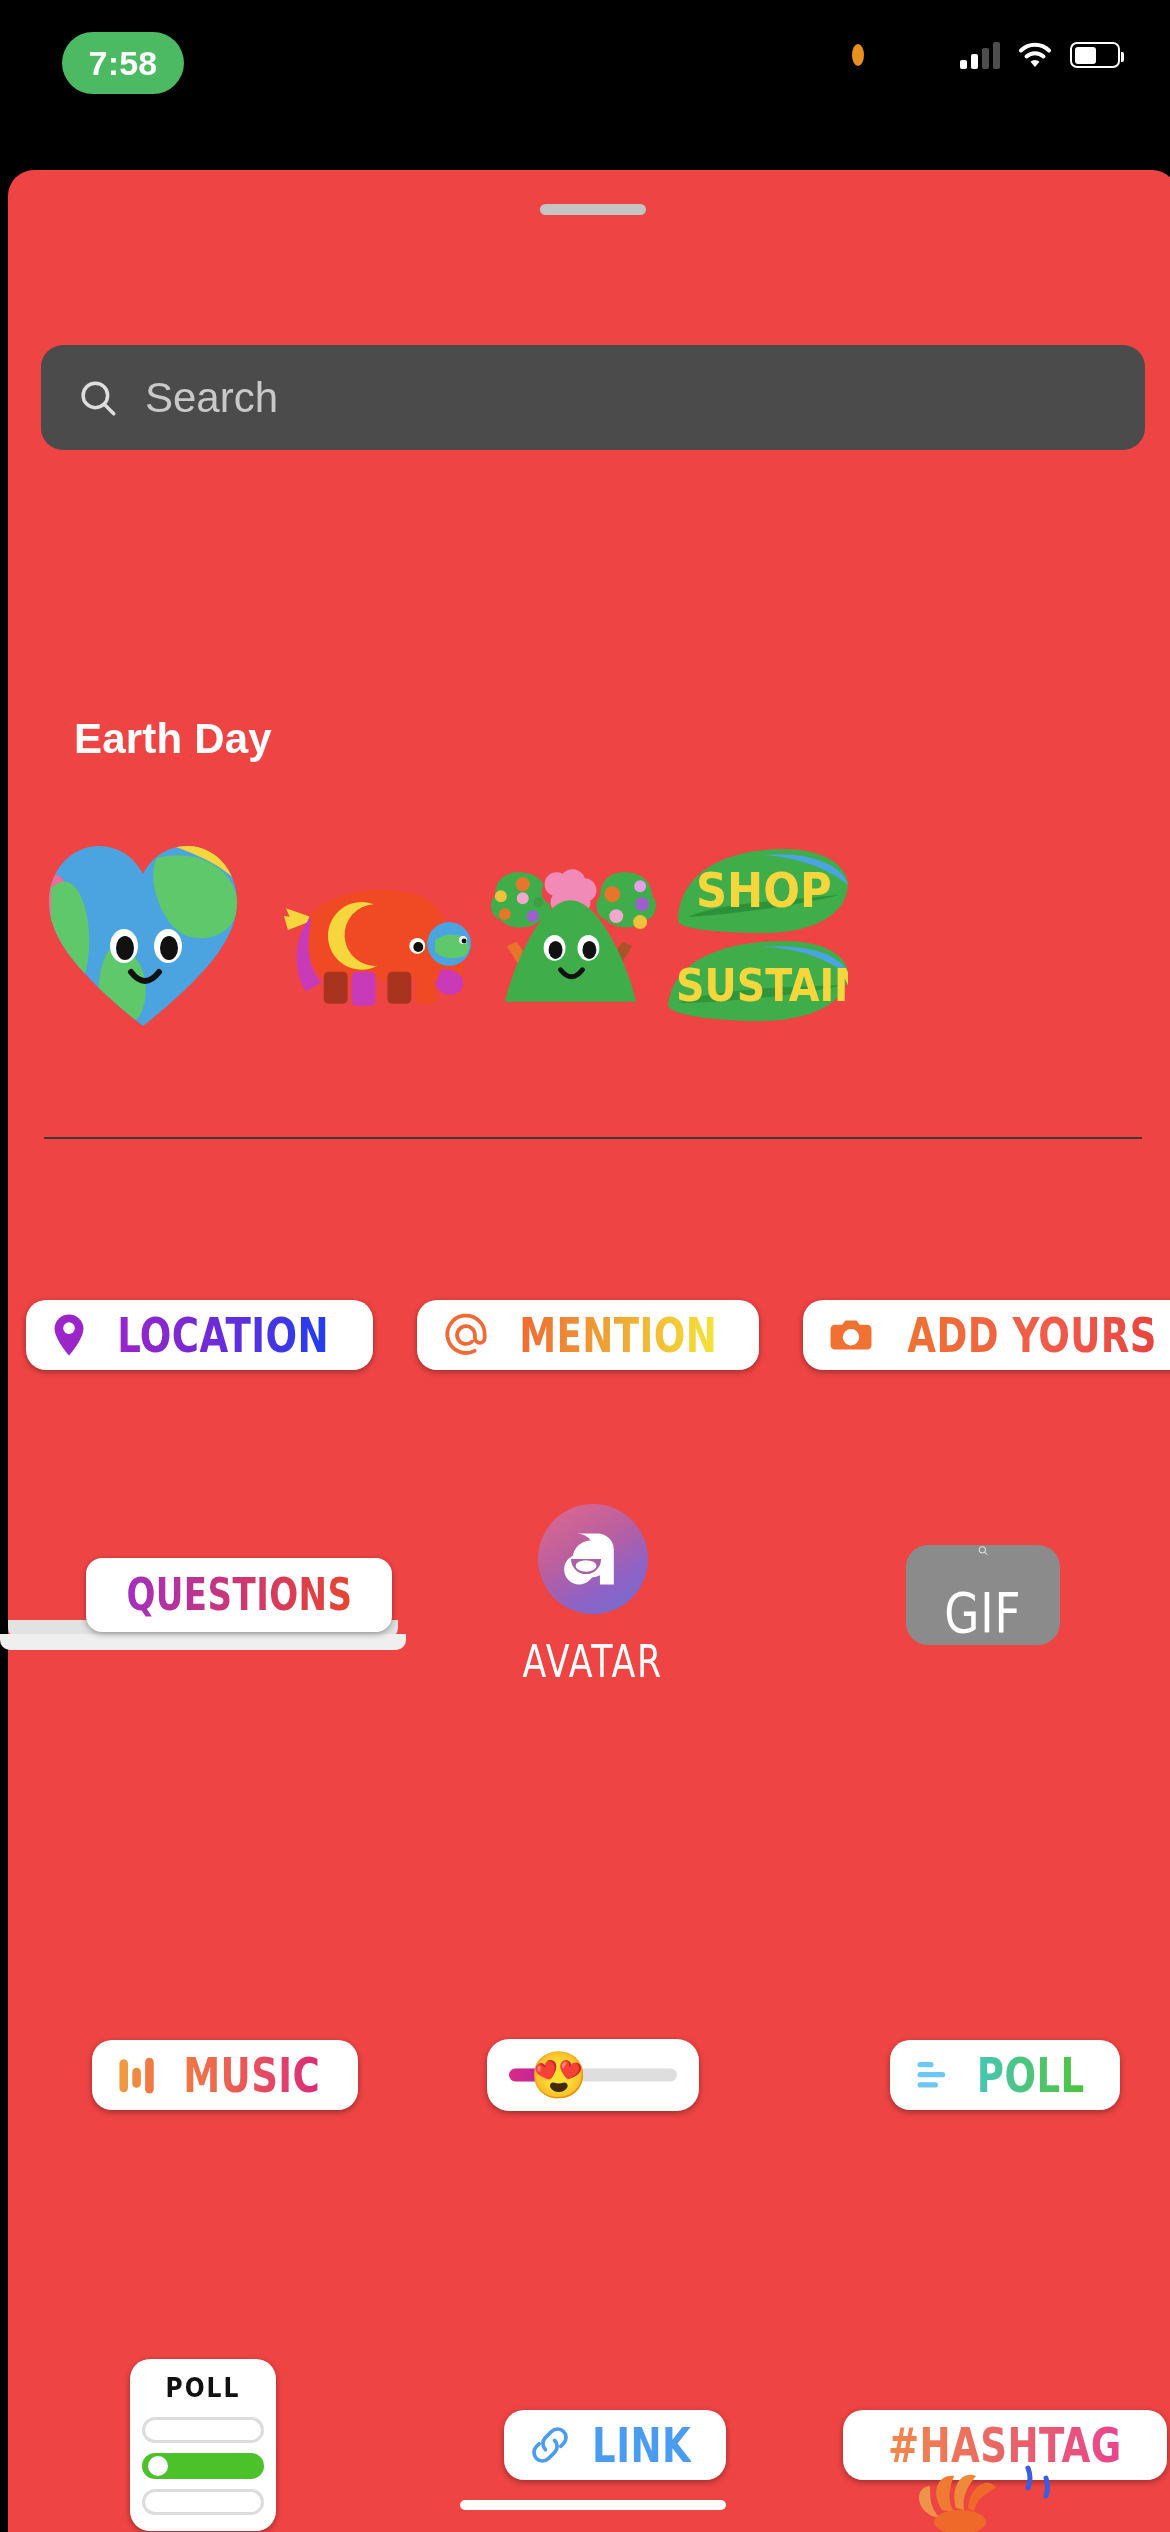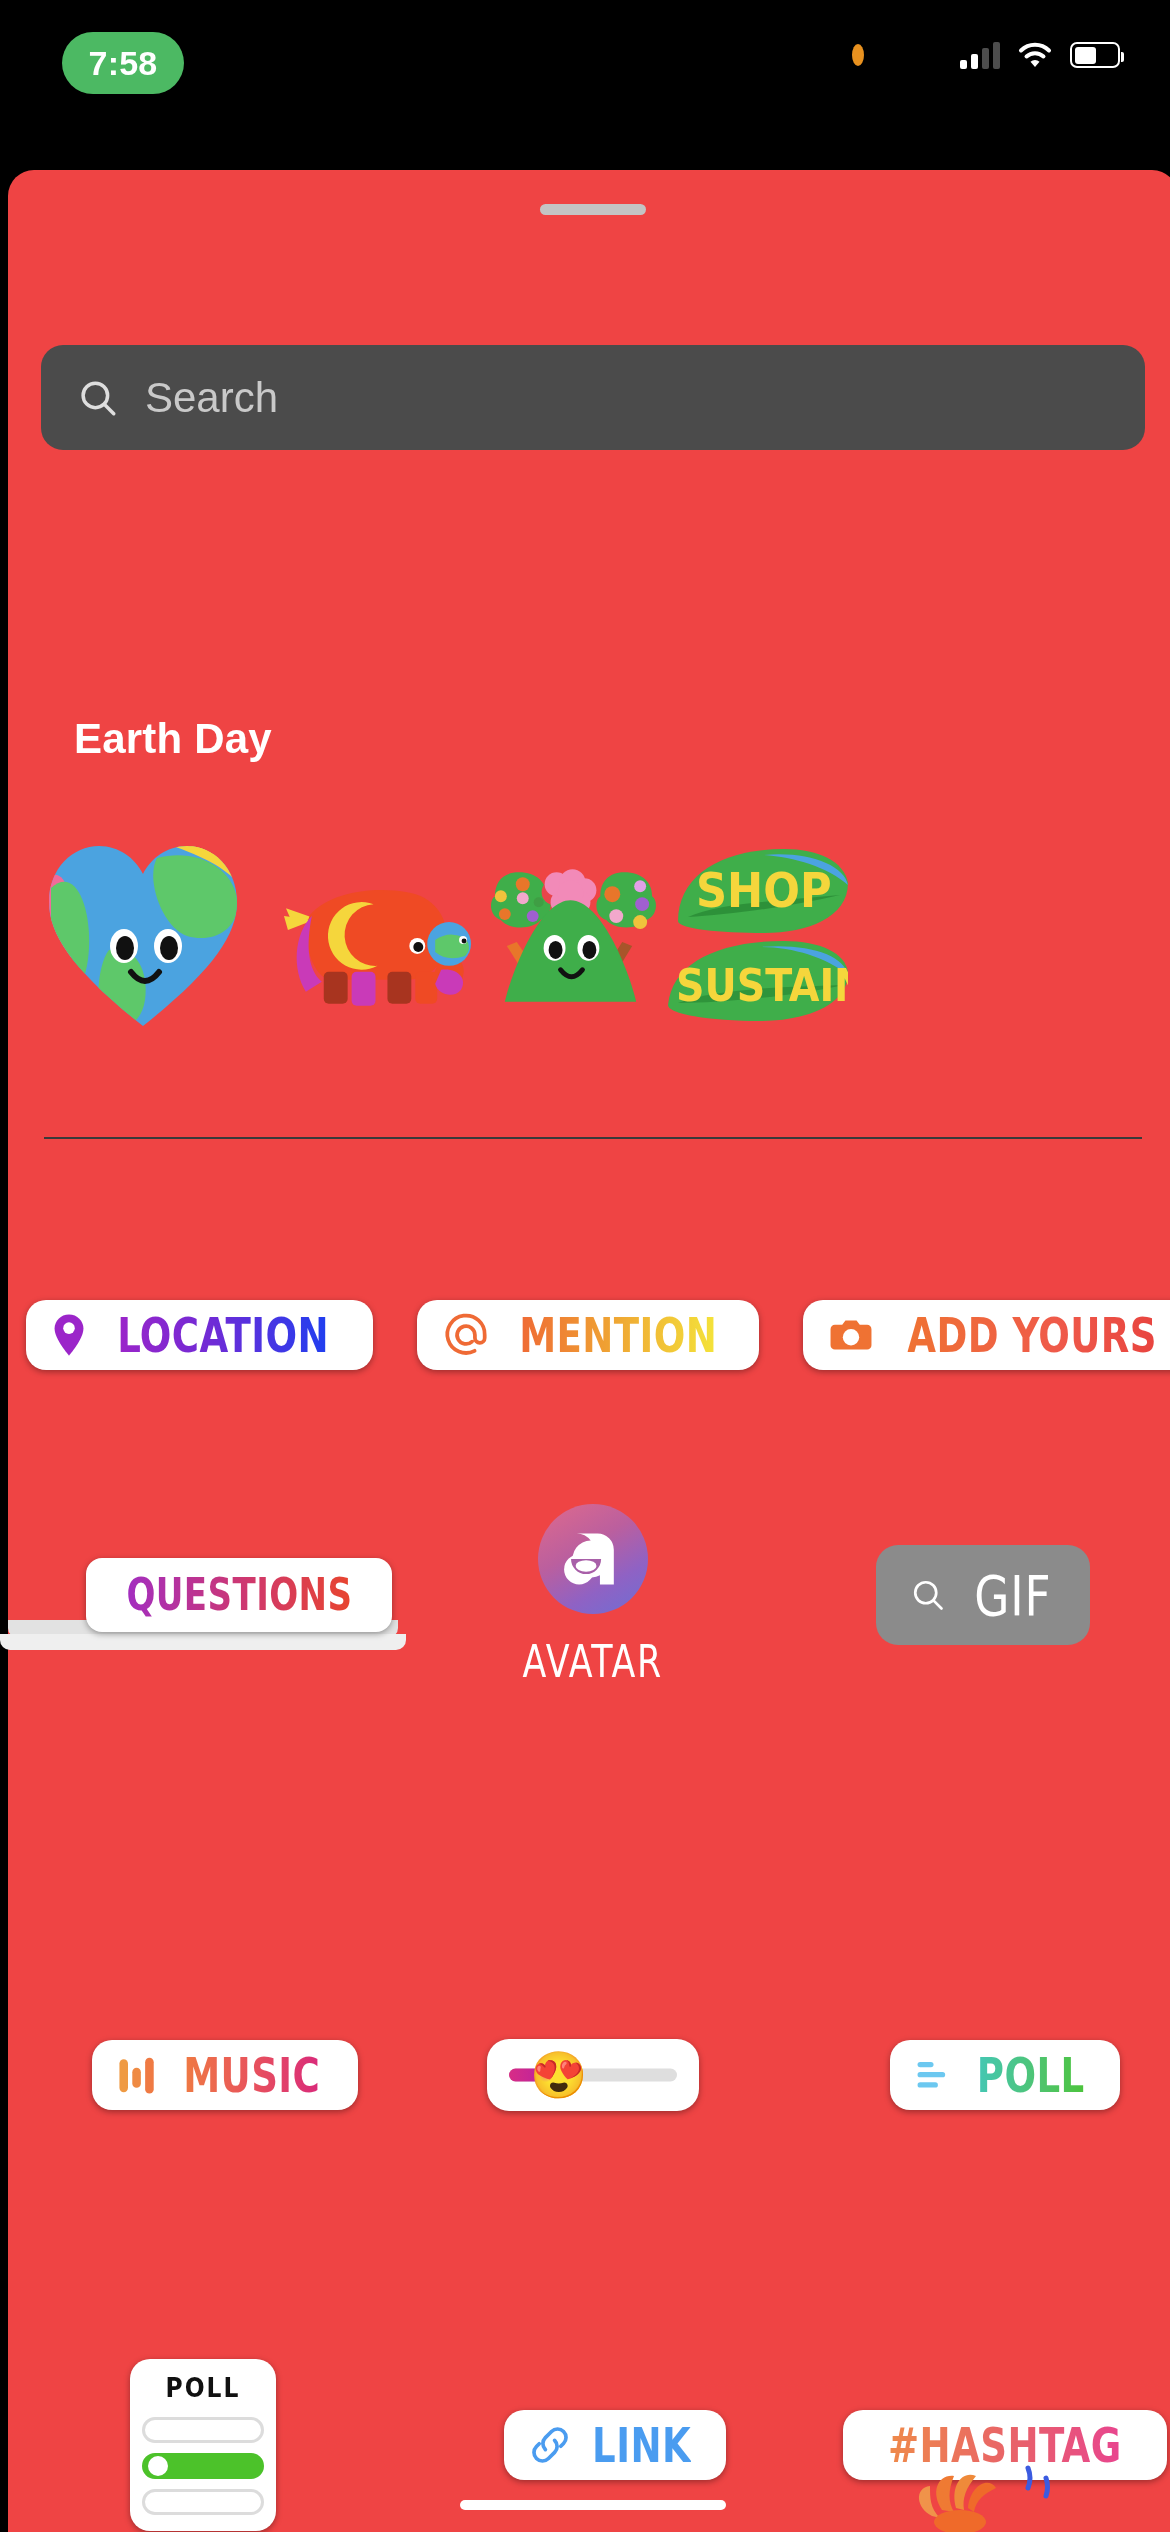--- a/index.html
+++ b/index.html
@@ -93,21 +93,21 @@
   .avatar-circle { width:110px; height:110px; border-radius:50%;
                    background:linear-gradient(150deg,#e06a8c 0%,#bb5f9e 40%,#8f62c4 70%,#6d6fd4 100%);
                    display:flex; align-items:center; justify-content:center; }
   .avatar-label { margin-top:22px; color:#fff; font-size:44px; font-weight:400;
                   letter-spacing:2px;
                   font-family:"DejaVu Sans Condensed","Liberation Sans Narrow","Liberation Sans",sans-serif;
                   transform:scaleX(.88); }
 
   
   .gif-box { background:#8b8b8b; border-radius:22px; height:100px; padding:0 34px;
-             display:inline-flex; align-items:center; gap:24px; }
+             display:inline-flex; align-items:center; gap:24px;flex-direction:column; }
   .gif-box .lbl { color:#fff; font-size:56px; font-weight:500; letter-spacing:1px;
                   font-family:"DejaVu Sans Condensed","Liberation Sans Narrow","Liberation Sans",sans-serif;
                   transform:scaleX(.9); }
 
   
   .slider-card { background:#fff; border-radius:22px; width:212px; height:72px;
                  position:relative; display:flex; align-items:center;
                  box-shadow:0 2px 6px rgba(0,0,0,.35); }
   .slider-track { position:absolute; left:22px; right:22px; top:50%;
                   transform:translateY(-50%); height:13px; background:#dedede;

